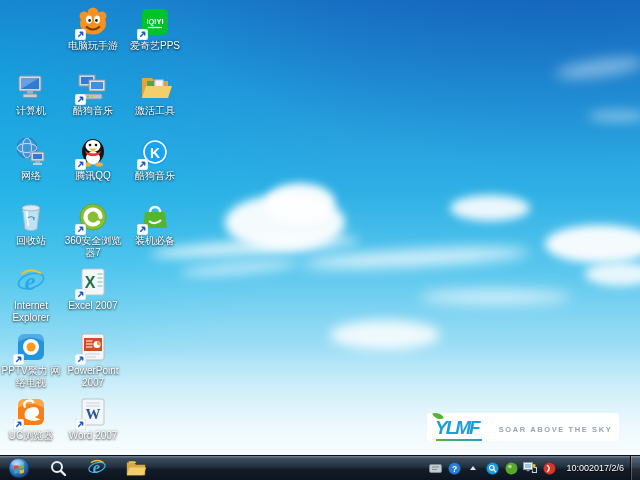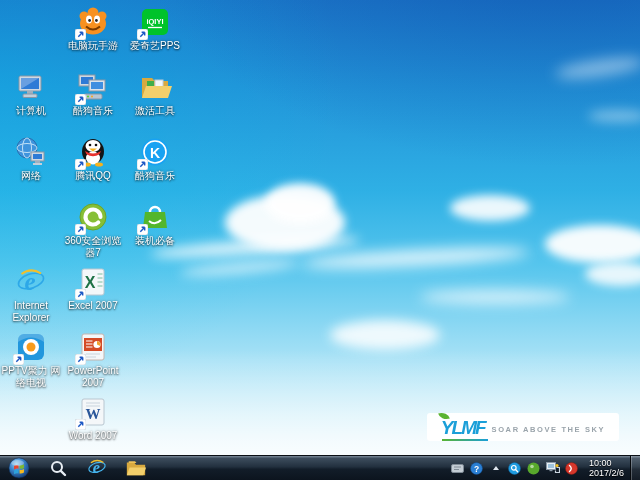--- a/index.html
+++ b/index.html
@@ -21,42 +21,42 @@
   .cell{display:flex;flex-direction:column;align-items:center;padding-top:2px;cursor:default;}
   .ico{position:relative;width:34px;height:34px;flex:0 0 auto;}
   .ico svg{width:100%;height:100%;display:block;}
   .sc{position:absolute;left:-1px;bottom:-1px;width:11px;height:11px;}
   .sc svg{width:11px;height:11px;}
   .lbl{margin-top:1px;max-width:60px;font-size:10px;line-height:12px;color:#fff;text-align:center;
     text-shadow:0 1px 2px rgba(0,0,0,.7),0 0 3px rgba(0,0,0,.45);word-break:break-word;}
 
   
   #brand-box{position:absolute;left:427px;top:413px;width:192px;height:28px;background:rgba(255,255,255,.95);
-    border-radius:3px;display:flex;align-items:center;padding:0 8px;box-sizing:border-box;gap:7px;justify-content:center;}
+    border-radius:3px;display:flex;align-items:center;padding:0 8px;box-sizing:border-box;gap:20px;}
   #brand-text{font-style:italic;font-weight:bold;font-size:19px;letter-spacing:-2px;color:#1b9fd8;
     position:relative;line-height:19px;}
   #brand-leaf{position:absolute;left:-2px;top:-6px;width:10px;height:8px;background:#5ab431;
     border-radius:0 100% 0 100%;transform:rotate(-15deg);}
   #brand-underline{position:absolute;left:1px;bottom:-4px;width:46px;height:2px;
     background:linear-gradient(90deg,#5ab431,#1b9fd8);}
   #brand-tagline{font-size:7.5px;font-weight:bold;letter-spacing:1.6px;color:#9aa4ab;white-space:nowrap;padding-top:4px;}
 
   
   #taskbar{position:absolute;left:0;right:0;bottom:0;height:25px;
     background:linear-gradient(180deg,#7b8a99 0%,#3c4c5c 10%,#22303e 45%,#121d29 55%,#0c141e 100%);
     border-top:1px solid #0a0f15;box-sizing:border-box;display:flex;align-items:center;}
   #task-left{display:flex;align-items:center;gap:15px;padding-left:7px;}
   .tbtn{width:24px;height:23px;display:flex;align-items:center;justify-content:center;cursor:pointer;}
   .tbtn svg{display:block;}
   #task-spacer{flex:1;}
   #tray{display:flex;align-items:center;gap:5px;padding-right:4px;}
   .tray-ic{width:14px;height:14px;display:flex;align-items:center;justify-content:center;cursor:pointer;}
   #hidden-arrow{width:0;height:0;border-left:3.5px solid transparent;border-right:3.5px solid transparent;
     border-bottom:4.5px solid #dfe7ee;}
-  #clock{display:flex;flex-direction:column;align-items:flex-start;justify-content:center;
+  #clock{display:flex;flex-direction:row;align-items:flex-start;justify-content:center;
     color:#fff;font-size:9px;line-height:10px;padding:0 6px;text-shadow:0 1px 1px #000;cursor:default;}
   #show-desktop{width:9px;height:25px;border-left:1px solid #05080c;box-shadow:inset 1px 0 0 rgba(255,255,255,.25);
     background:linear-gradient(180deg,rgba(255,255,255,.12),rgba(255,255,255,.03));cursor:pointer;}
 </style>
 </head>
 <body>
 
 <div id="screen">
 
   <div id="wallpaper">
@@ -221,20 +221,31 @@
         <span class="sc">
             <svg viewBox="0 0 10 10">
               <rect width="10" height="10" rx="2" fill="#fff" stroke="#b8c4ce" stroke-width=".5"></rect>
               <path d="M3 7L7 3M7 3H4.2M7 3v2.8" stroke="#1a56c4" stroke-width="1.3" fill="none"></path>
             </svg>
           </span>
       </span>
       <span class="lbl">酷狗音乐</span>
     </div>
 
+    <div class="cell" style="grid-area:4/1">
+      <span class="ico">
+        <svg viewBox="0 0 34 34">
+            <path d="M8.5 8L11 29q6 3.5 12 0L25.5 8z" fill="rgba(208,232,245,.88)" stroke="#9fb8c8"></path>
+            <ellipse cx="17" cy="8" rx="8.8" ry="3" fill="#dceaf3" stroke="#9fb8c8"></ellipse>
+            <path d="M12.5 11l2 15" stroke="rgba(255,255,255,.85)" stroke-width="2"></path>
+            <path d="M14 18q3-2.5 6 0M19.5 20l1-2.5" stroke="#4a90c4" stroke-width="1.2" fill="none"></path>
+          </svg>
+      </span>
+      <span class="lbl">回收站</span>
+    </div>
 
     <div class="cell" style="grid-area:4/2">
       <span class="ico">
         <svg viewBox="0 0 34 34">
             <circle cx="17" cy="17" r="13" fill="#86bf36" stroke="#6ca529"></circle>
             <path d="M24.5 17a7.5 7.5 0 1 0-2.2 5.3" stroke="#fff" stroke-width="4" fill="none" stroke-linecap="round"></path>
           </svg>
         <span class="sc">
             <svg viewBox="0 0 10 10">
               <rect width="10" height="10" rx="2" fill="#fff" stroke="#b8c4ce" stroke-width=".5"></rect>
@@ -321,20 +332,37 @@
         <span class="sc">
             <svg viewBox="0 0 10 10">
               <rect width="10" height="10" rx="2" fill="#fff" stroke="#b8c4ce" stroke-width=".5"></rect>
               <path d="M3 7L7 3M7 3H4.2M7 3v2.8" stroke="#1a56c4" stroke-width="1.3" fill="none"></path>
             </svg>
           </span>
       </span>
       <span class="lbl">PowerPoint 2007</span>
     </div>
 
+    <div class="cell" style="grid-area:7/1">
+      <span class="ico">
+        <svg viewBox="0 0 34 34">
+            <rect x="4" y="4" width="26" height="26" rx="6" fill="#f97f14"></rect>
+            <path d="M4 13q13-8 26 0v-3a6 6 0 0 0-6-6H10a6 6 0 0 0-6 6z" fill="rgba(255,210,120,.5)"></path>
+            <path d="M11 23q-2.5-8 5.5-10.5q8-2 8.5 4.5q.3 4-4.5 5l6 2.5q-9 3.5-15.5-1.5z" fill="#fff"></path>
+            <path d="M11.5 12.5q-3.5-4 1.5-6.5q5-2 6.5 2" fill="none" stroke="#fff" stroke-width="2.4"></path>
+          </svg>
+        <span class="sc">
+            <svg viewBox="0 0 10 10">
+              <rect width="10" height="10" rx="2" fill="#fff" stroke="#b8c4ce" stroke-width=".5"></rect>
+              <path d="M3 7L7 3M7 3H4.2M7 3v2.8" stroke="#1a56c4" stroke-width="1.3" fill="none"></path>
+            </svg>
+          </span>
+      </span>
+      <span class="lbl">UC浏览器</span>
+    </div>
 
     <div class="cell" style="grid-area:7/2">
       <span class="ico">
         <svg viewBox="0 0 34 34">
             <rect x="6" y="4" width="22" height="26" rx="2" fill="#f4f7f9" stroke="#b9c6d0"></rect>
             <path d="M10 8h14M10 11h14" stroke="#c9d4dd"></path>
             <text x="17" y="24" font-size="15" font-weight="bold" fill="#2b579a" text-anchor="middle" font-family="Liberation Serif,serif">W</text>
           </svg>
         <span class="sc">
             <svg viewBox="0 0 10 10">

